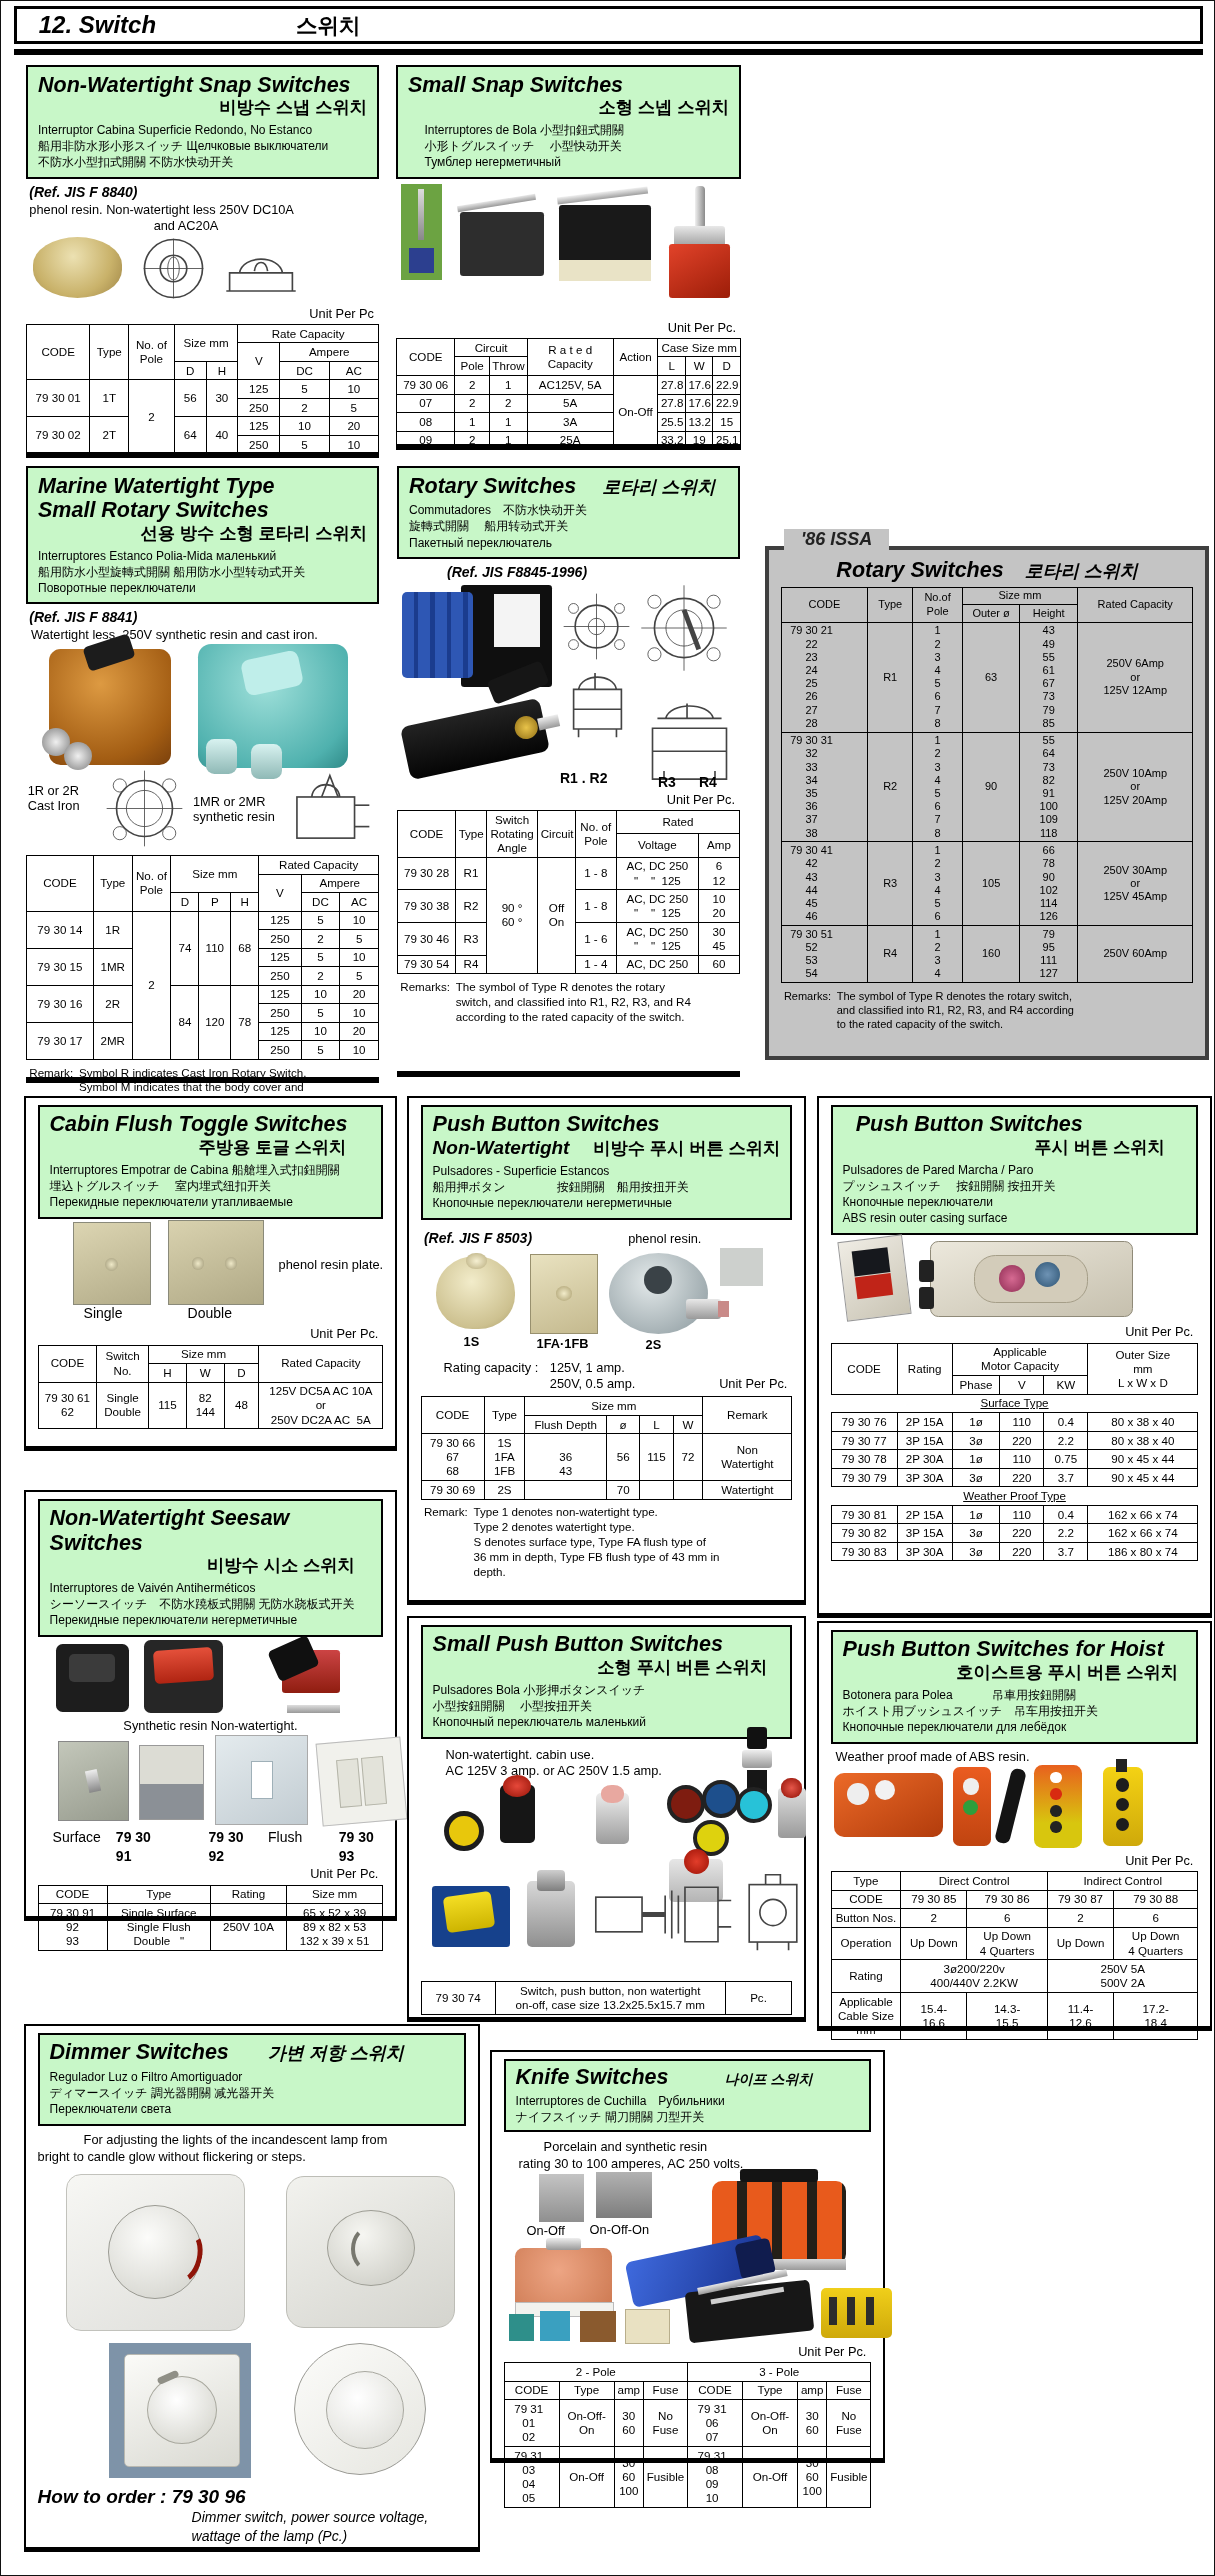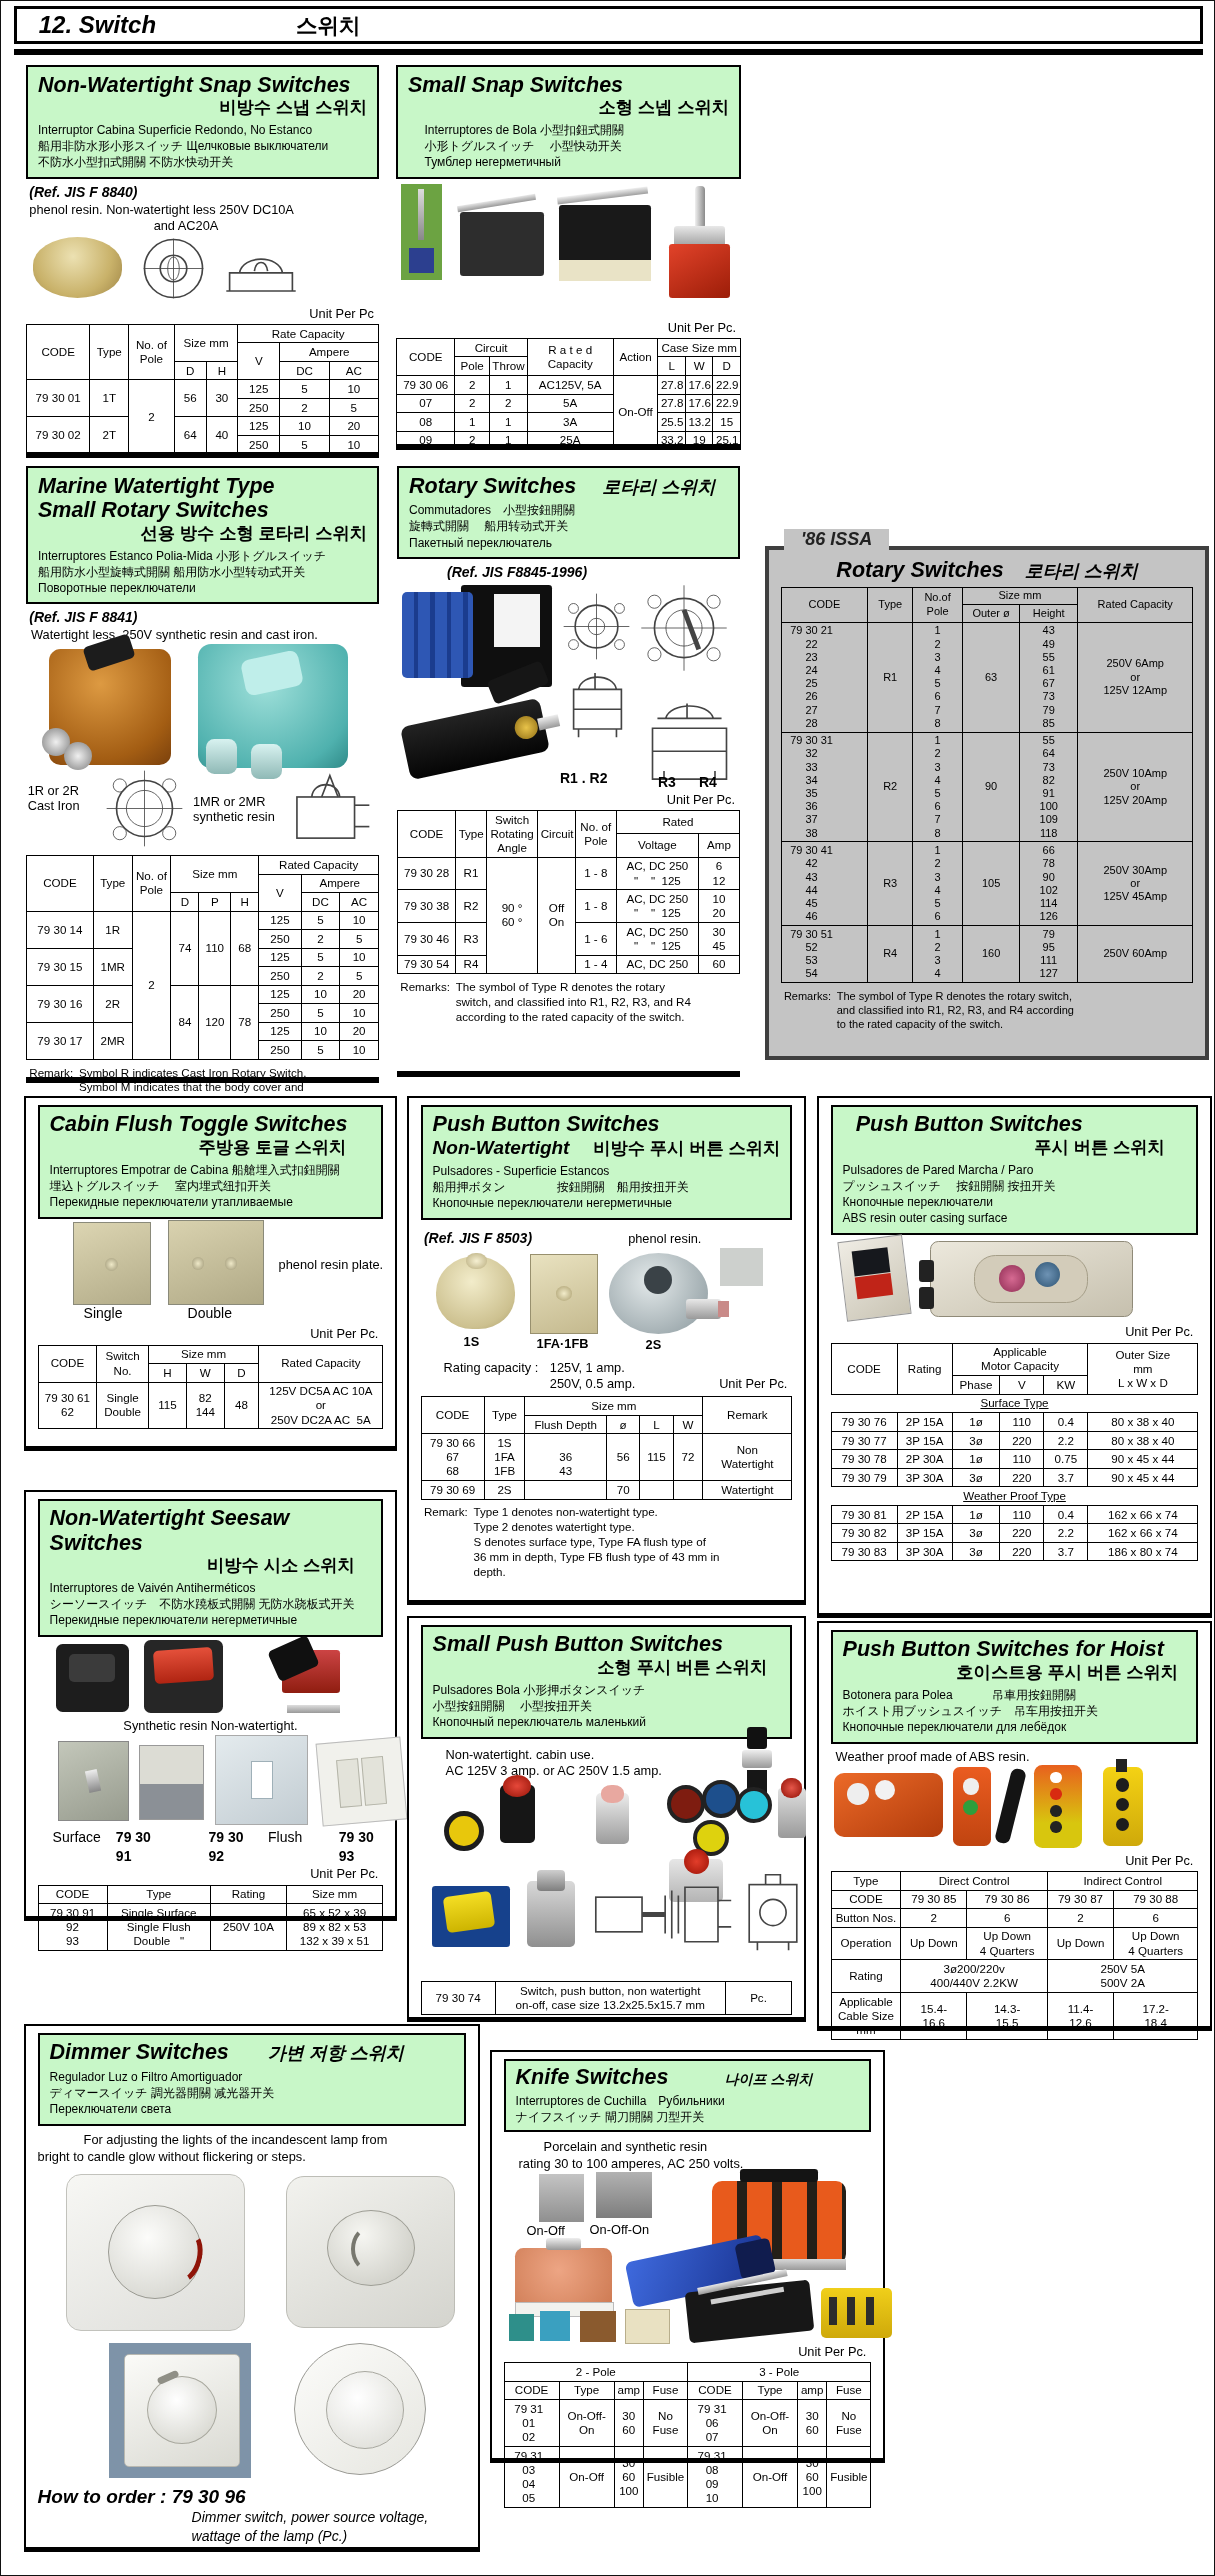--- a/index.html
+++ b/index.html
@@ -242,21 +242,21 @@
     </tbody>
       </table>
   </div>
   <div class="hbar" style="left:395px;top:443px;width:345px;height:5.8px"></div>
 
   <div class="sec" style="left:25px;top:465px;width:353px">
     <div class="gbox">
       <div class="gtitle">Marine Watertight Type</div>
       <div class="gtitle">Small Rotary Switches</div>
       <div class="gkr">선용 방수 소형 로타리 스위치</div>
-      <div class="gsub mt">Interruptores Estanco Polia-Mida  小形トグルスイッチ</div>
+      <div class="gsub mt">Interruptores Estanco Polia-Mida  маленький</div>
       <div class="gsub">船用防水小型旋轉式開關 船用防水小型转动式开关</div>
       <div class="gsub">Поворотные переключатели</div>
     </div>
     <div class="ref">(Ref. JIS F 8841)</div>
     <div class="txt" style="padding-left:5px">Watertight  less. 250V  synthetic resin and cast iron.</div>
     <div class="media" style="height:208px">
       <div class="ph" style="left:23px;top:5px;width:122px;height:116px;border-radius:11.6px;background:radial-gradient(circle at 42% 30%,#dd9a42,#a35d13 70%,#7a400c)">
         <div style="position:absolute;left:36px;top:-8.3px;width:48px;height:25px;background:#1c1c1c;border-radius:5px;transform:rotate(-18deg)"></div>
         <div style="position:absolute;left:-6.6px;bottom:8.3px;width:28px;height:28px;border-radius:50%;background:radial-gradient(#f0f0f0,#7e7e7e)"></div>
         <div style="position:absolute;left:15px;bottom:-5px;width:28px;height:28px;border-radius:50%;background:radial-gradient(#f0f0f0,#7e7e7e)"></div>
@@ -382,21 +382,21 @@
 Symbol M indicates that the body cover and
 handle are synthetic resin.</span>
     </div>
   </div>
   <div class="hbar" style="left:25px;top:1076px;width:353px;height:5.8px"></div>
 
   <div class="sec" style="left:396px;top:465px;width:343px">
     <div class="gbox">
       <div class="gtitle"><span>Rotary Switches</span>
         <span style="font-size:18px;margin-left:20px">로타리 스위치</span></div>
-      <div class="gsub mt">Commutadores　小型按鈕開關</div>
+      <div class="gsub mt">Commutadores　不防水快动开关</div>
       <div class="gsub">旋轉式開關　 船用转动式开关</div>
       <div class="gsub">Пакетный переключатель</div>
     </div>
     <div class="ref" style="margin-left:50px">(Ref. JIS F8845-1996)</div>
     <div class="media" style="height:208px">
       <div class="ph" style="left:5px;top:3.3px;width:150px;height:106px">
         <div style="position:absolute;right:0;top:0;width:91px;height:102px;background:#0f0f0f;border-radius:3.3px"></div>
         <div style="position:absolute;right:11.6px;top:8.3px;width:46px;height:53px;background:#f4f4f4"></div>
         <div style="position:absolute;left:0;top:6.6px;width:71px;height:86px;background:repeating-linear-gradient(90deg,#2e57b4 0 11.6px,#1b3c8e 11.6px 16.5px);border-radius:5px"></div>
         <div style="position:absolute;right:5px;bottom:-3.3px;width:58px;height:25px;background:#161616;border-radius:5px;transform:rotate(-22deg)"></div>

